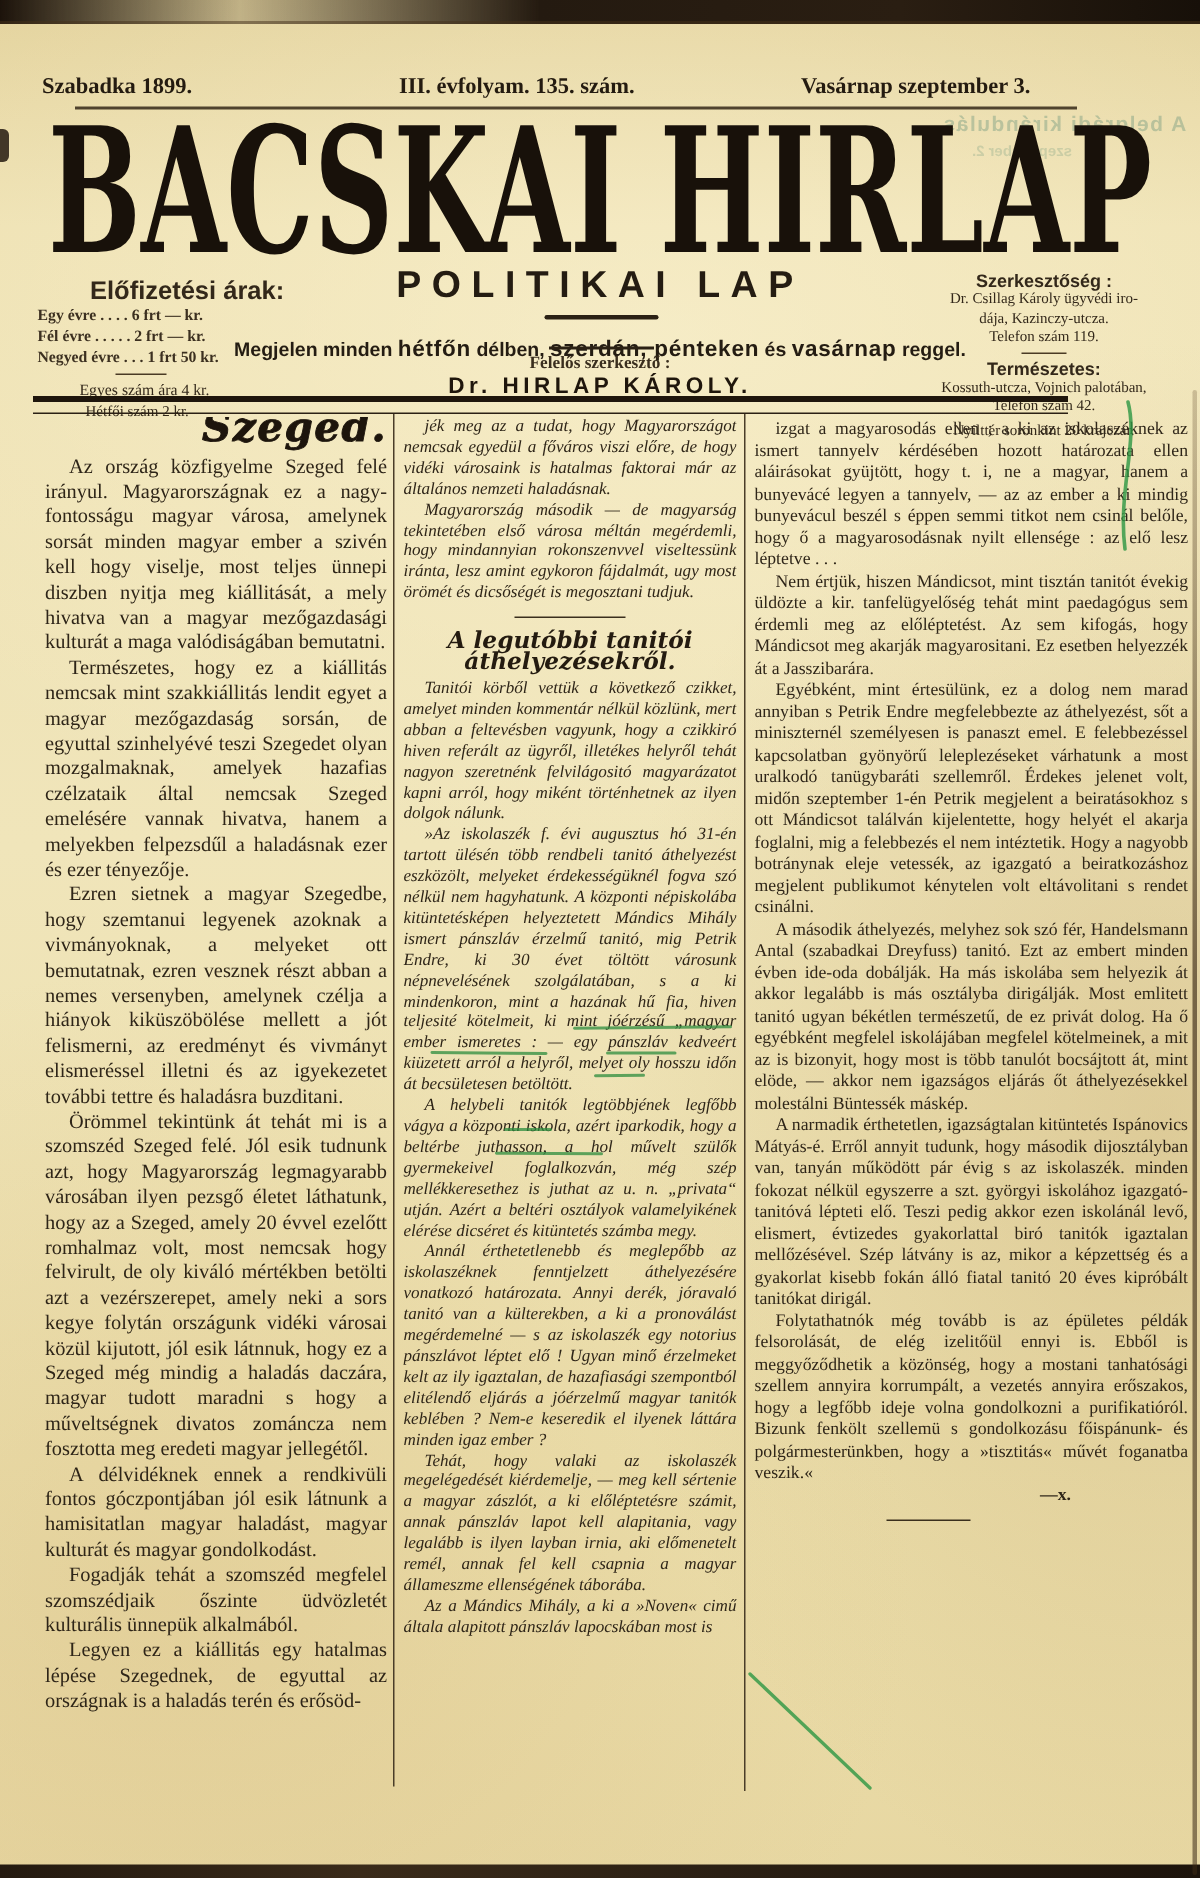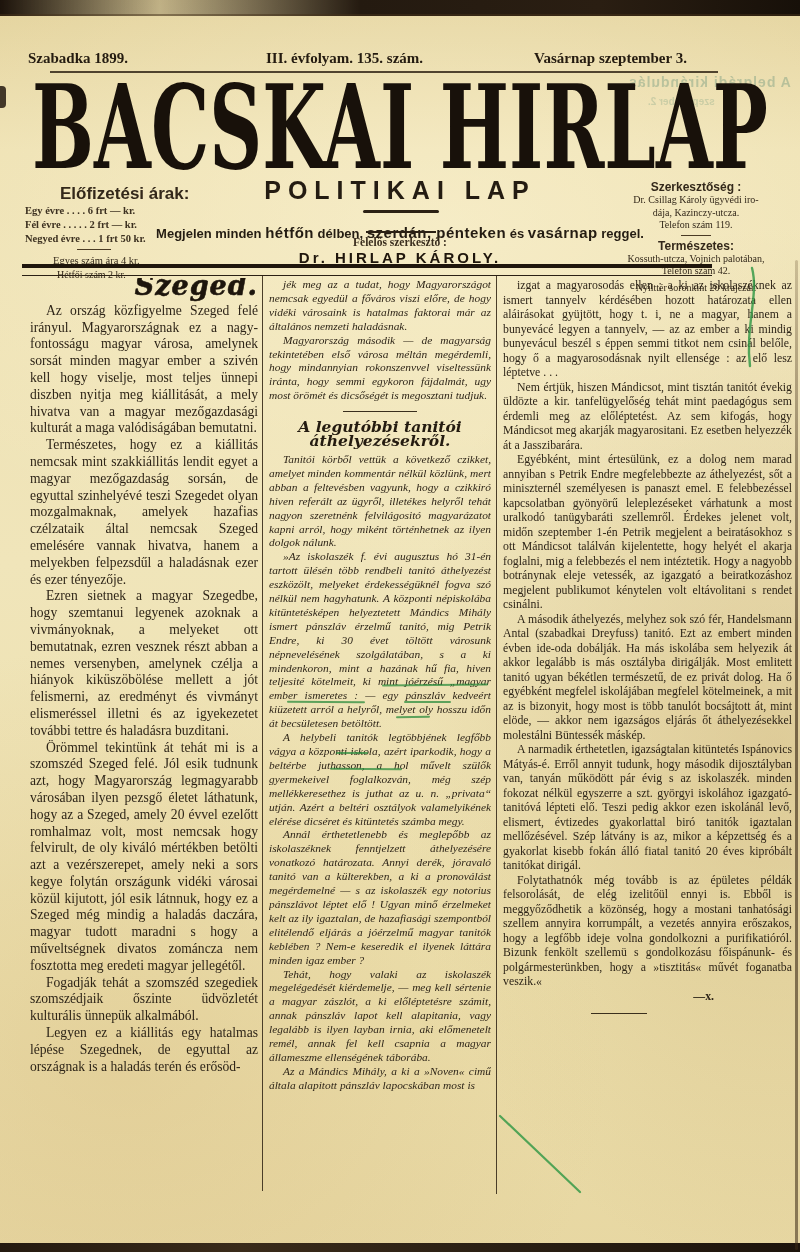--- a/index.html
+++ b/index.html
@@ -144,27 +144,28 @@
 
   <div class="vrule v1"></div>
   <div class="vrule v2"></div>
 
   <div class="col col1">
     <h2 class="art1-title">Szeged.</h2>
     <p>Az ország közfigyelme Szeged felé irányul. Magyarországnak ez a nagy-fontosságu magyar városa, amelynek sorsát minden magyar ember a szivén kell hogy viselje, most teljes ünnepi diszben nyitja meg kiállitását, a mely hivatva van a magyar mezőgazdasági kulturát a maga valódiságában bemutatni.</p>
     <p>Természetes, hogy ez a kiállitás nemcsak mint szakkiállitás lendit egyet a magyar mezőgazdaság sorsán, de egyuttal szinhelyévé teszi Szegedet olyan mozgalmaknak, amelyek hazafias czélzataik által nemcsak Szeged emelésére vannak hivatva, hanem a melyekben felpezsdűl a haladásnak ezer és ezer tényezője.</p>
     <p>Ezren sietnek a magyar Szegedbe, hogy szemtanui legyenek azoknak a vivmányoknak, a melyeket ott bemutatnak, ezren vesznek részt abban a nemes versenyben, amelynek czélja a hiányok kiküszöbölése mellett a jót felismerni, az eredményt és vivmányt elismeréssel illetni és az igyekezetet további tettre és haladásra buzditani.</p>
     <p>Örömmel tekintünk át tehát mi is a szomszéd Szeged felé. Jól esik tudnunk azt, hogy Magyarország legmagyarabb városában ilyen pezsgő életet láthatunk, hogy az a Szeged, amely 20 évvel ezelőtt romhalmaz volt, most nemcsak hogy felvirult, de oly kiváló mértékben betölti azt a vezérszerepet, amely neki a sors kegye folytán országunk vidéki városai közül kijutott, jól esik látnnuk, hogy ez a Szeged még mindig a haladás daczára, magyar tudott maradni s hogy a műveltségnek divatos zománcza nem fosztotta meg eredeti magyar jellegétől.</p>
-    <p>Fogadják tehát a szomszéd szegediek szomszédjaik őszinte üdvözletét kulturális ünnepük alkalmából.</p>
+    <p>A délvidéknek ennek a rendkivüli fontos góczpontjában jól esik látnunk a hamisitatlan magyar haladást, magyar kulturát és magyar gondolkodást.</p>
+    <p>Fogadják tehát a szomszéd megfelel szomszédjaik őszinte üdvözletét kulturális ünnepük alkalmából.</p>
     <p>Legyen ez a kiállitás egy hatalmas lépése Szegednek, de egyuttal az országnak is a haladás terén és erősöd-</p>
   </div>
 
   <div class="col col2">
     <p>jék meg az a tudat, hogy Magyarországot nemcsak egyedül a főváros viszi előre, de hogy vidéki városaink is hatalmas faktorai már az általános nemzeti haladásnak.</p>
-    <p>Magyarország második — de magyarság tekintetében első városa méltán megérdemli, hogy mindannyian rokonszenvvel viseltessünk iránta, hogy semmi egykoron fájdalmát, ugy most örömét és dicsőségét is megosztani tudjuk.</p>
+    <p>Magyarország második — de magyarság tekintetében első városa méltán megérdemli, hogy mindannyian rokonszenvvel viseltessünk iránta, lesz amint egykoron fájdalmát, ugy most örömét és dicsőségét is megosztani tudjuk.</p>
     <div class="short-div"></div>
     <h3 class="art2-title">A legutóbbi tanitói áthelyezésekről.</h3>
     <p>Tanitói körből vettük a következő czikket, amelyet minden kommentár nélkül közlünk, mert abban a feltevésben vagyunk, hogy a czikkiró hiven referált az ügyről, illetékes helyről tehát nagyon szeretnénk felvilágositó magyarázatot kapni arról, hogy miként történhetnek az ilyen dolgok nálunk.</p>
     <p>»Az iskolaszék f. évi augusztus hó 31-én tartott ülésén több rendbeli tanitó áthelyezést eszközölt, melyeket érdekességüknél fogva szó nélkül nem hagyhatunk. A központi népiskolába kitüntetésképen helyeztetett Mándics Mihály ismert pánszláv érzelmű tanitó, mig Petrik Endre, ki 30 évet töltött városunk népnevelésének szolgálatában, s a ki mindenkoron, mint a hazának hű fia, hiven teljesité kötelmeit, ki mint jóérzésű „magyar ember ismeretes : — egy pánszláv kedveért kiüzetett arról a helyről, melyet oly hosszu időn át becsületesen betöltött.</p>
     <p>A helybeli tanitók legtöbbjének legfőbb vágya a központi iskola, azért iparkodik, hogy a beltérbe juthasson, a hol művelt szülők gyermekeivel foglalkozván, még szép mellékkeresethez is juthat az u. n. „privata“ utján. Azért a beltéri osztályok valamelyikének elérése dicséret és kitüntetés számba megy.</p>
     <p>Annál érthetetlenebb és meglepőbb az iskolaszéknek fenntjelzett áthelyezésére vonatkozó határozata. Annyi derék, jóravaló tanitó van a külterekben, a ki a pronoválást megérdemelné — s az iskolaszék egy notorius pánszlávot léptet elő ! Ugyan minő érzelmeket kelt az ily igaztalan, de hazafiasági szempontból elitélendő eljárás a jóérzelmű magyar tanitók keblében ? Nem-e keseredik el ilyenek láttára minden igaz ember ?</p>
     <p>Tehát, hogy valaki az iskolaszék megelégedését kiérdemelje, — meg kell sértenie a magyar zászlót, a ki előléptetésre számit, annak pánszláv lapot kell alapitania, vagy legalább is ilyen layban irnia, aki előmenetelt remél, annak fel kell csapnia a magyar állameszme ellenségének táborába.</p>
     <p>Az a Mándics Mihály, a ki a »Noven« cimű általa alapitott pánszláv lapocskában most is</p>
   </div>
 

